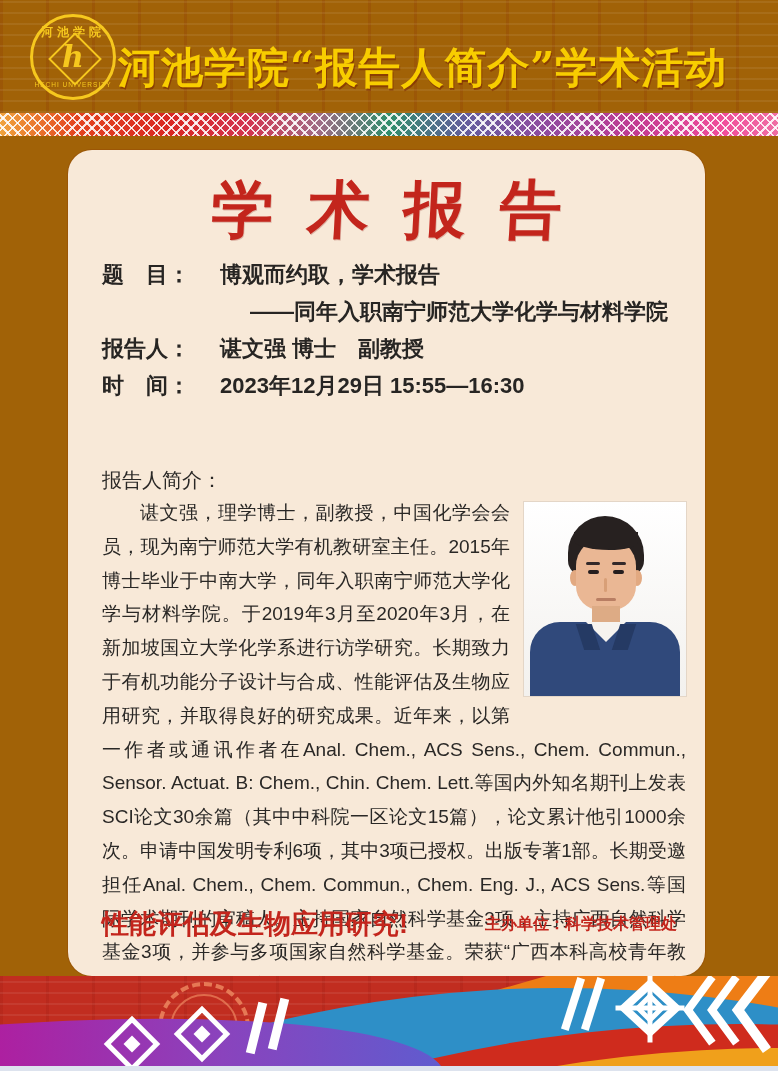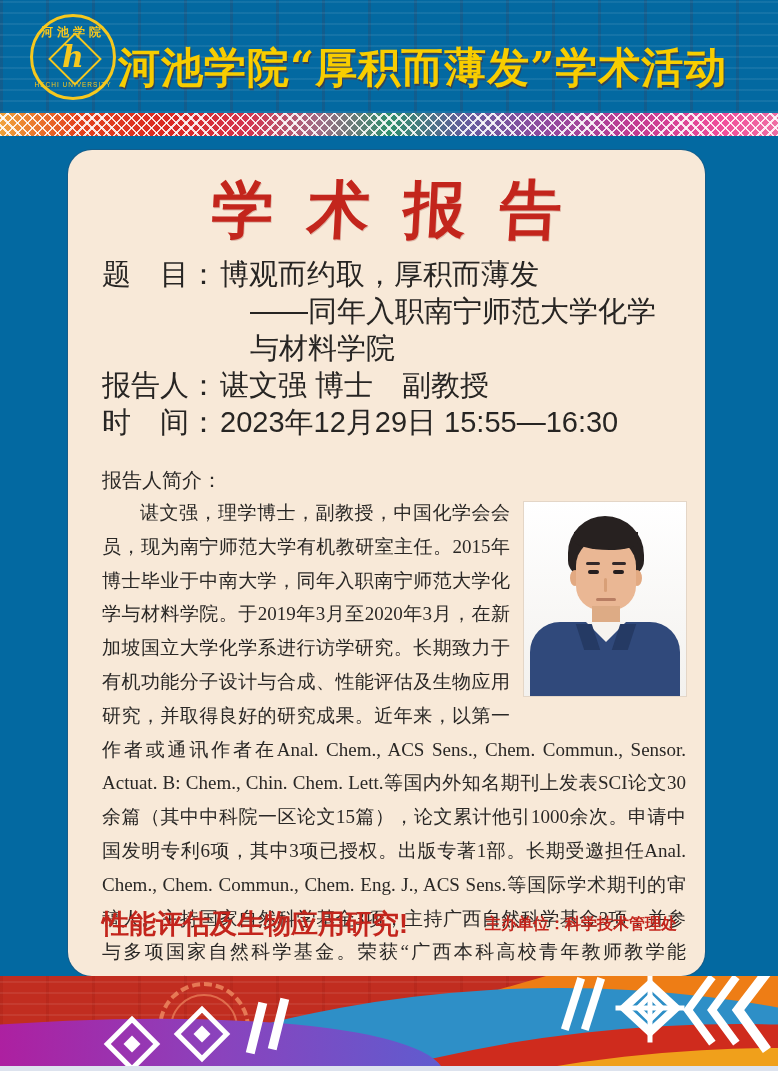--- a/index.html
+++ b/index.html
@@ -1,17 +1,17 @@
 <!DOCTYPE html>
 <html><head>
 <meta charset="utf-8">
 <style>
   html,body{margin:0;padding:0;}
   body{font-family:"Liberation Sans",sans-serif;}
-  .poster{position:relative;width:778px;height:1071px;background:#0369a1;overflow:hidden;}
+  .poster{position:relative;width:778px;height:1071px;background:#a16207;overflow:hidden;}
 
   
   .tex{position:absolute;left:0;right:0;pointer-events:none;
     background-image:
       repeating-linear-gradient(0deg, rgba(255,255,255,.07) 0 2px, transparent 2px 11px),
       repeating-linear-gradient(90deg, rgba(120,10,5,.12) 0 3px, transparent 3px 46px);
   }
 
   
   .header{position:absolute;left:0;top:0;width:778px;height:113px;}
@@ -38,26 +38,26 @@
         #2f8e6b 50%,#655c9e 60%,#8f4b9f 70%,#c43b92 82%,#f14e9b 93%,#ef6fa4 100%);}
 
   
   .card{position:absolute;left:68px;top:150px;width:637px;height:826px;background:#f8e9d8;
     border-radius:24px;box-shadow:0 0 0 1px rgba(120,20,10,.15);}
   .card-title{position:absolute;left:0;top:18px;width:100%;text-align:center;color:#c3251c;
     font-size:62px;font-weight:bold;font-family:"DejaVu Serif",serif;letter-spacing:34px;
     padding-left:34px;box-sizing:border-box;text-shadow:1px 1px 0 rgba(140,20,10,.25);
     transform:skewX(-3deg);}
   .details{position:absolute;left:34px;top:106px;width:582px;color:#272523;}
-  .drow{display:flex;line-height:37px;font-size:29px;font-weight:400;}
+  .drow{display:flex;line-height:37px;font-size:22px;font-weight:700;}
   .drow .lab{width:118px;flex:0 0 118px;}
   .drow .val{flex:1;}
   .drow.cont .val{padding-left:30px;}
 
-  .bio{position:absolute;left:34px;top:316px;width:584px;color:#2a2826;font-family:Liberation Serif, serif;}
+  .bio{position:absolute;left:34px;top:316px;width:584px;color:#2a2826;}
   .bio-head{font-size:20px;line-height:28px;margin-bottom:2px;}
   .bio-body{font-size:19px;line-height:33.8px;text-align:justify;}
   .bio-body p{margin:0;text-indent:2em;}
 
   
   .photo{float:right;width:162px;height:194px;margin:6px 0 8px 14px;background:#fcfcfc;
     position:relative;overflow:hidden;box-shadow:0 0 0 1px rgba(0,0,0,.08);}
   .photo .bg{position:absolute;inset:0;background:linear-gradient(180deg,#ffffff 0%,#f3f1ee 100%);}
   .photo .hair{position:absolute;top:14px;left:44px;width:76px;height:60px;background:#272120;
     border-radius:38px 40px 16px 16px;}
@@ -119,32 +119,32 @@
 <div class="poster">
 
   <div class="header">
     <div class="tex" style="top:0;height:113px;"></div>
     <div class="logo">
       <div class="cn">河池学院</div>
       <div class="mark"></div>
       <div class="h">h</div>
       <div class="en">HECHI UNIVERSITY</div>
     </div>
-    <div class="banner-title">河池学院“厚积而薄发”学术活动</div>
+    <div class="banner-title">河池学院“报告人简介”学术活动</div>
   </div>
 
   <div class="ribbon"></div>
 
   <div class="card">
     <div class="card-title">学术报告</div>
 
     <div class="details">
       <div class="drow">
         <span class="lab">题　目：</span>
-        <span class="val">博观而约取，厚积而薄发</span>
+        <span class="val">博观而约取，学术报告</span>
       </div>
       <div class="drow cont">
         <span class="lab"></span>
         <span class="val">——同年入职南宁师范大学化学与材料学院</span>
       </div>
       <div class="drow">
         <span class="lab">报告人：</span>
         <span class="val">谌文强 博士　副教授</span>
       </div>
       <div class="drow">

